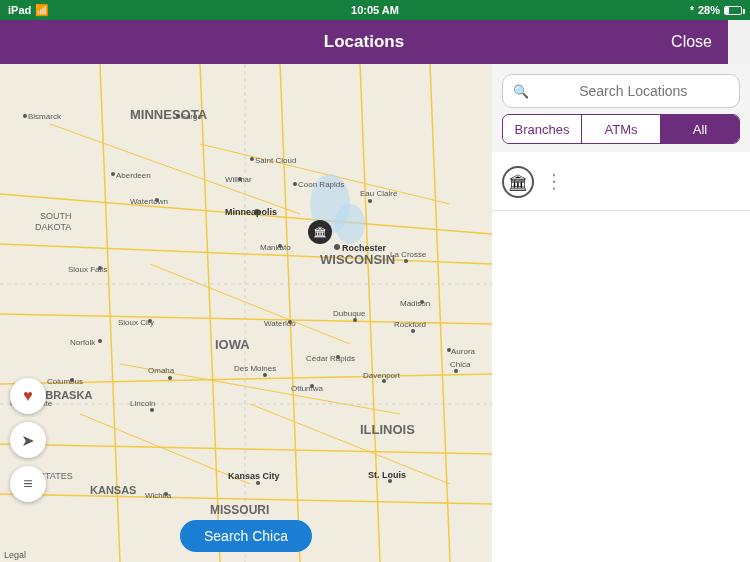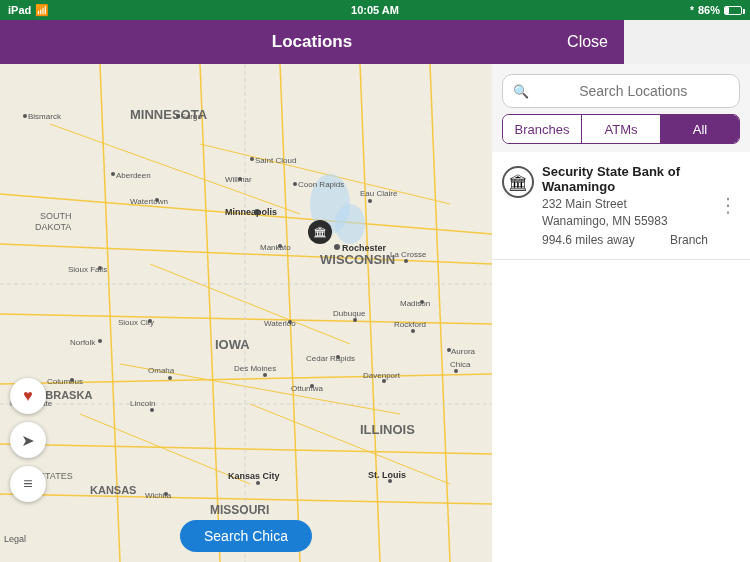--- a/index.html
+++ b/index.html
@@ -20,21 +20,21 @@
     }
     .status-left { display: flex; align-items: center; gap: 4px; }
     .status-center { position: absolute; left: 50%; transform: translateX(-50%); font-size: 11px; font-weight: 600; color: white; }
     .status-right { display: flex; align-items: center; gap: 4px; margin-left: auto; }
     .battery-bar { width: 18px; height: 9px; border: 1.5px solid white; border-radius: 2px; position: relative; }
     .battery-bar::after { content: ''; position: absolute; right: -4px; top: 2px; width: 2px; height: 5px; background: white; border-radius: 0 1px 1px 0; }
     .battery-fill { width: 28%; height: 100%; background: white; border-radius: 1px; }
 
     
     .title-bar {
-      width: 624px;
+      width: 728px;
       height: 44px;
       background: #6d2d7d;
       display: flex;
       align-items: center;
       justify-content: center;
       position: relative;
     }
     .title-text {
       color: white;
       font-size: 17px;
@@ -105,21 +105,21 @@
       border: none;
       border-radius: 20px;
       padding: 8px 24px;
       font-size: 14px;
       font-weight: 500;
       cursor: pointer;
       white-space: nowrap;
     }
     .legal-text {
       position: absolute;
-      bottom: 18px;
+      bottom: 2px;
       left: 4px;
       font-size: 9px;
       color: #555;
     }
 
     
     .right-panel {
       width: 258px;
       height: 498px;
       background: #f5f5f5;
@@ -248,21 +248,21 @@
 <body>
 
 <div class="status-bar">
   <div class="status-left">
     <span>iPad</span>
     <span>📶</span>
   </div>
   <span class="status-center">10:05 AM</span>
   <div class="status-right">
     <span style="font-size:10px;">*</span>
-    <span style="font-size:11px;">86%</span>
+    <span style="font-size:11px;">28%</span>
     <div class="battery-bar">
       <div class="battery-fill" style="width:28%;"></div>
     </div>
   </div>
 </div>
 
 <div class="title-bar">
   <span class="title-text">Locations</span>
   <span class="close-btn">Close</span>
 </div>
@@ -445,27 +445,18 @@
 
     <div class="filter-tabs">
       <div class="filter-tab">Branches</div>
       <div class="filter-tab">ATMs</div>
       <div class="filter-tab active">All</div>
     </div>
 
     <div class="location-list">
       <div class="location-item">
         <div class="location-icon">🏛</div>
-        <div class="location-info">
-          <div class="location-name">Security State Bank of Wanamingo</div>
-          <div class="location-address">232 Main Street</div>
-          <div class="location-address">Wanamingo, MN 55983</div>
-          <div class="location-meta">
-            <span class="location-distance">994.6 miles away</span>
-            <span class="location-type-badge">Branch</span>
-          </div>
-        </div>
         <div class="location-more">⋮</div>
       </div>
     </div>
 
   </div>
 </div>
 
 </body></html>

